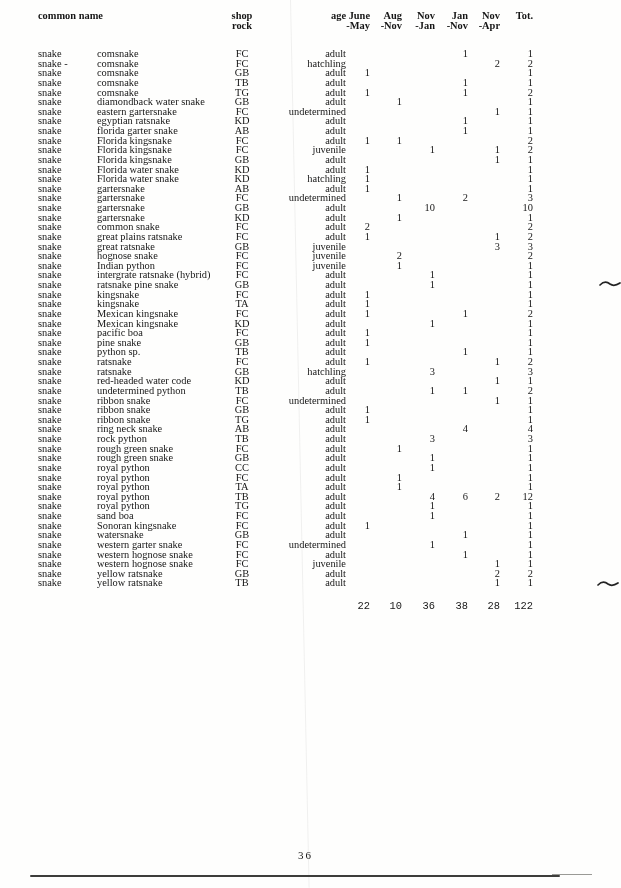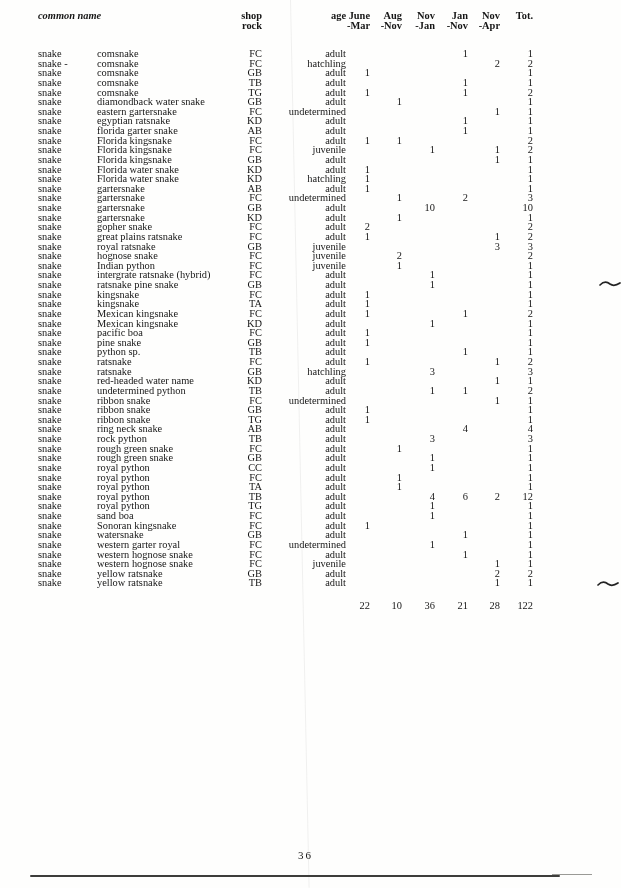--- a/index.html
+++ b/index.html
@@ -14,27 +14,27 @@
   .crease{position:absolute;left:290px;top:0;width:1px;height:888px;background:rgba(60,60,50,.07);transform:rotate(-1.2deg);transform-origin:top;}
   
   .tgrid{
     display:grid;
     grid-template-columns:59px 125px 40px 84px 24px 32px 33px 33px 32px 33px;
     font-size:10.4px;
   }
   .thead{position:absolute;left:38px;top:11px;font-weight:bold;line-height:10px;}
   .thead .l2{min-height:10px;}
   .c-left{text-align:left;}
-  .c-center{text-align:right;}
+  .c-center{text-align:center;}
   .c-right{text-align:right;}
-  .hd-common{grid-column:1 / 3;font-style:italic;}
+  .hd-common{grid-column:1 / 3;}
   .rows{position:absolute;left:38px;top:49px;}
   .trow{height:9.63px;line-height:9.63px;white-space:nowrap;}
   .trow span{display:block;overflow:visible;}
-  .totals{position:absolute;left:38px;top:600px;height:12px;line-height:12px;}
+  .totals{position:absolute;left:38px;top:600px;height:12px;line-height:12px;font-family:Liberation Mono, monospace;}
   .pagenum{position:absolute;left:298px;top:849px;font-size:11px;letter-spacing:2px;}
   .bottom-rule{position:absolute;left:30px;top:875px;width:530px;height:2px;background:#3d3d3b;border-radius:1px;}
   .bottom-rule-2{position:absolute;left:552px;top:874px;width:40px;height:1px;background:#9a9a96;}
   .pen-mark{position:absolute;width:22px;height:10px;}
   .pen-mark-1{left:599px;top:278px;}
   .pen-mark-2{left:597px;top:578px;}
 </style>
 </head>
 <body>
 
@@ -50,21 +50,21 @@
     <div class="c-center">
       <div class="l1">shop</div>
       <div class="l2">rock</div>
     </div>
     <div class="c-right">
       <div class="l1">age</div>
       <div class="l2"></div>
     </div>
     <div class="c-right">
       <div class="l1">June</div>
-      <div class="l2">-Mar</div>
+      <div class="l2">-May</div>
     </div>
     <div class="c-right">
       <div class="l1">Aug</div>
       <div class="l2">-Nov</div>
     </div>
     <div class="c-right">
       <div class="l1">Nov</div>
       <div class="l2">-Jan</div>
     </div>
     <div class="c-right">
@@ -293,21 +293,21 @@
         <span class="c-right">adult</span>
         <span class="c-right"></span>
         <span class="c-right">1</span>
         <span class="c-right"></span>
         <span class="c-right"></span>
         <span class="c-right"></span>
         <span class="c-right">1</span>
       </div>
       <div class="trow tgrid">
         <span class="c-left">snake</span>
-        <span class="c-left">gopher snake</span>
+        <span class="c-left">common snake</span>
         <span class="c-center">FC</span>
         <span class="c-right">adult</span>
         <span class="c-right">2</span>
         <span class="c-right"></span>
         <span class="c-right"></span>
         <span class="c-right"></span>
         <span class="c-right"></span>
         <span class="c-right">2</span>
       </div>
       <div class="trow tgrid">
@@ -317,21 +317,21 @@
         <span class="c-right">adult</span>
         <span class="c-right">1</span>
         <span class="c-right"></span>
         <span class="c-right"></span>
         <span class="c-right"></span>
         <span class="c-right">1</span>
         <span class="c-right">2</span>
       </div>
       <div class="trow tgrid">
         <span class="c-left">snake</span>
-        <span class="c-left">royal ratsnake</span>
+        <span class="c-left">great ratsnake</span>
         <span class="c-center">GB</span>
         <span class="c-right">juvenile</span>
         <span class="c-right"></span>
         <span class="c-right"></span>
         <span class="c-right"></span>
         <span class="c-right"></span>
         <span class="c-right">3</span>
         <span class="c-right">3</span>
       </div>
       <div class="trow tgrid">
@@ -485,21 +485,21 @@
         <span class="c-right">hatchling</span>
         <span class="c-right"></span>
         <span class="c-right"></span>
         <span class="c-right">3</span>
         <span class="c-right"></span>
         <span class="c-right"></span>
         <span class="c-right">3</span>
       </div>
       <div class="trow tgrid">
         <span class="c-left">snake</span>
-        <span class="c-left">red-headed water name</span>
+        <span class="c-left">red-headed water code</span>
         <span class="c-center">KD</span>
         <span class="c-right">adult</span>
         <span class="c-right"></span>
         <span class="c-right"></span>
         <span class="c-right"></span>
         <span class="c-right"></span>
         <span class="c-right">1</span>
         <span class="c-right">1</span>
       </div>
       <div class="trow tgrid">
@@ -689,21 +689,21 @@
         <span class="c-right">adult</span>
         <span class="c-right"></span>
         <span class="c-right"></span>
         <span class="c-right"></span>
         <span class="c-right">1</span>
         <span class="c-right"></span>
         <span class="c-right">1</span>
       </div>
       <div class="trow tgrid">
         <span class="c-left">snake</span>
-        <span class="c-left">western garter royal</span>
+        <span class="c-left">western garter snake</span>
         <span class="c-center">FC</span>
         <span class="c-right">undetermined</span>
         <span class="c-right"></span>
         <span class="c-right"></span>
         <span class="c-right">1</span>
         <span class="c-right"></span>
         <span class="c-right"></span>
         <span class="c-right">1</span>
       </div>
       <div class="trow tgrid">
@@ -757,21 +757,21 @@
     </div>
 
   <div class="totals tgrid" id="totals">
       <span></span>
       <span></span>
       <span></span>
       <span></span>
       <span class="c-right">22</span>
       <span class="c-right">10</span>
       <span class="c-right">36</span>
-      <span class="c-right">21</span>
+      <span class="c-right">38</span>
       <span class="c-right">28</span>
       <span class="c-right">122</span>
     </div>
 
   <div class="pagenum">36</div>
 
   <div class="bottom-rule"></div>
   <div class="bottom-rule-2"></div>
 
   <svg class="pen-mark pen-mark-1" viewBox="0 0 22 10">

